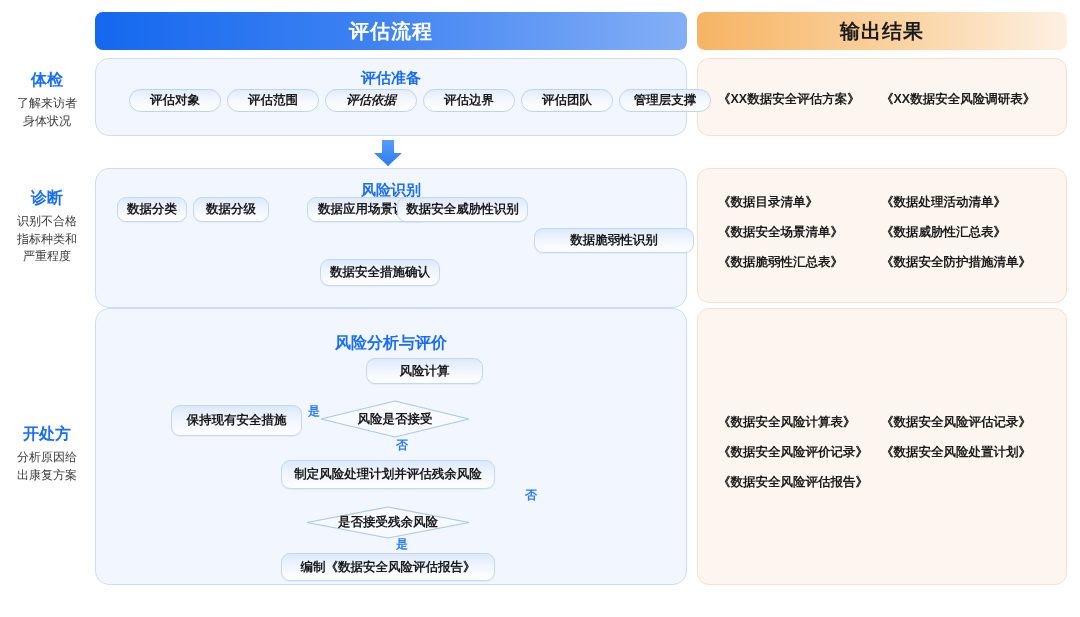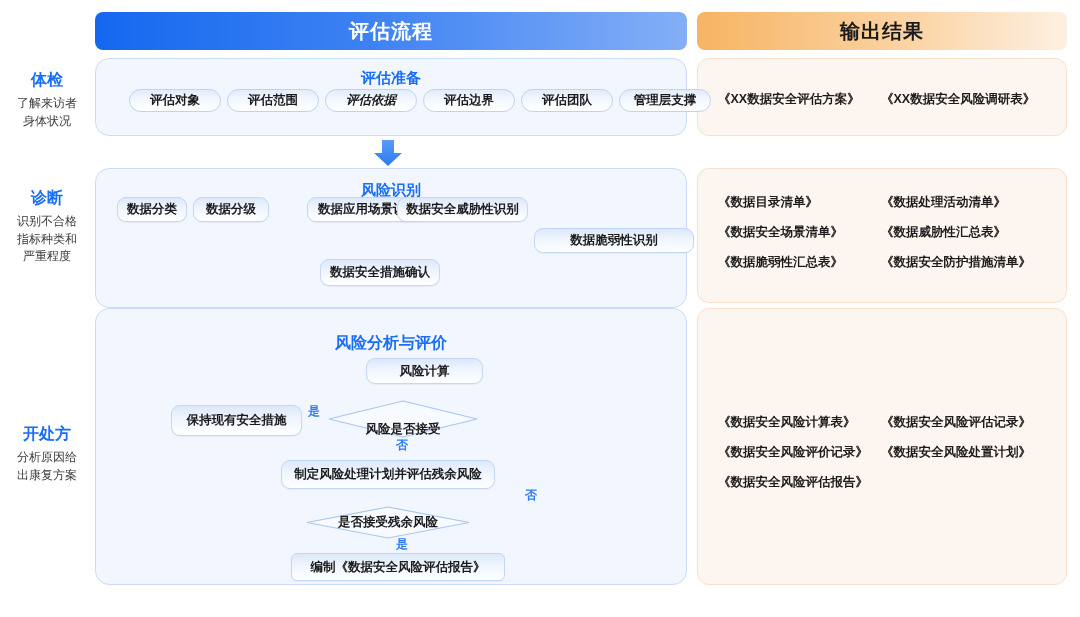--- a/index.html
+++ b/index.html
@@ -251,21 +251,21 @@
   </div>
 
   <div class="panel" style="left:95px; top:308px; width:592px; height:277px;">
     <div class="panel-title" style="top:24px; font-size:16px;">风险分析与评价</div>
   </div>
 
   <div class="node" style="left:341px; top:358px; width:117px; height:26px;margin-left:25px;">
     <span>风险计算</span>
   </div>
 
-  <div class="diamond" style="left:328px; top:400px; width:150px; height:38px;align-items:flex-end;">
+  <div class="diamond" style="left:320px; top:400px; width:150px; height:38px;">
     <svg width="150" height="38" viewBox="0 0 150 38">
       <polygon points="75,1 149,19 75,37 1,19" fill="#f7faff" stroke="#a9c6ef" stroke-width="1.2"></polygon>
     </svg>
     <span>风险是否接受</span>
   </div>
 
   <div class="node" style="left:171px; top:405px; width:131px; height:31px;">
     <span>保持现有安全措施</span>
   </div>
 
@@ -273,21 +273,21 @@
     <span>制定风险处理计划并评估残余风险</span>
   </div>
 
   <div class="diamond" style="left:306px; top:506px; width:164px; height:33px;">
     <svg width="164" height="33" viewBox="0 0 164 33">
       <polygon points="82,1 163,16.5 82,32 1,16.5" fill="#f7faff" stroke="#a9c6ef" stroke-width="1.2"></polygon>
     </svg>
     <span>是否接受残余风险</span>
   </div>
 
-  <div class="node" style="left:291px; top:553px; width:214px; height:28px;border-radius:6px;">
+  <div class="node" style="left:281px; top:553px; width:214px; height:28px;">
     <span>编制《数据安全风险评估报告》</span>
   </div>
 
   <div class="elab" style="left:308px; top:403px;">是</div>
   <div class="elab" style="left:396px; top:437px;">否</div>
   <div class="elab" style="left:525px; top:487px;">否</div>
   <div class="elab" style="left:396px; top:536px;">是</div>
 
   <div class="opanel" style="left:697px; top:58px; width:370px; height:78px;"></div>
   <div class="odoc" style="left:718px; top:91px;">《XX数据安全评估方案》</div>

